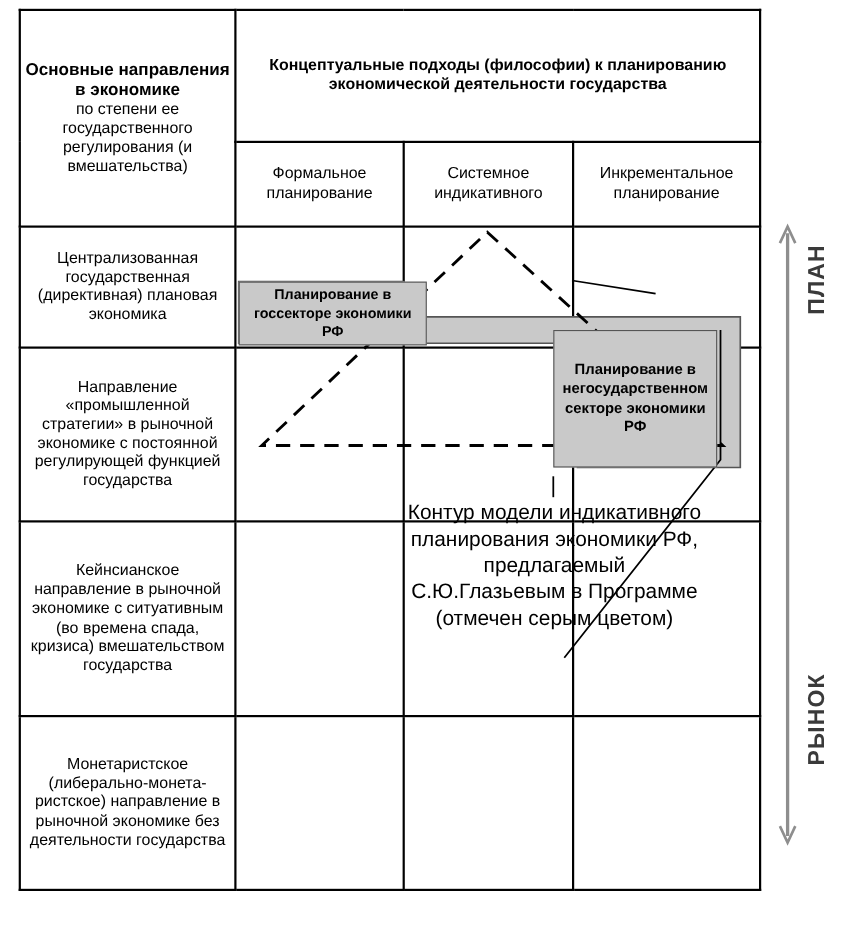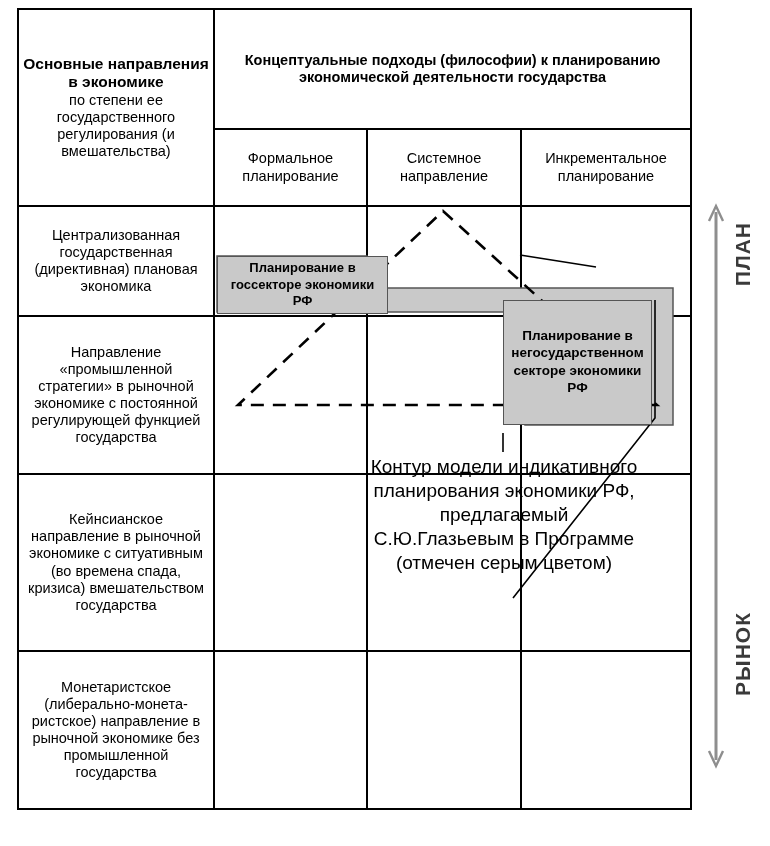--- a/index.html
+++ b/index.html
@@ -125,21 +125,21 @@
     <tbody>
       <tr>
         <td class="r1 hdr-dir" rowspan="2">
           <div style="font-weight:bold;font-size:15.5px;">Основные направления в экономике</div>
           <div style="font-size:14.5px;">по степени ее государственного регулирования (и вмешательства)</div>
         </td>
         <td class="r1 hdr-top" colspan="3">Концептуальные подходы (философии) к планированию экономической деятельности государства</td>
       </tr>
       <tr>
         <td class="r2 hdr-sub">Формальное планирование</td>
-        <td class="r2 hdr-sub">Системное направление</td>
+        <td class="r2 hdr-sub">Системное индикативного</td>
         <td class="r2 hdr-sub">Инкрементальное планирование</td>
       </tr>
 
       <tr>
         <td class="b1 rowlabel">Централизованная государственная (директивная) плановая экономика</td>
         <td class="b1"></td>
         <td class="b1"></td>
         <td class="b1"></td>
       </tr>
       <tr>
@@ -148,21 +148,21 @@
         <td class="b2"></td>
         <td class="b2"></td>
       </tr>
       <tr>
         <td class="b3 rowlabel">Кейнсианское направление в рыночной экономике с ситуативным (во времена спада, кризиса) вмешательством государства</td>
         <td class="b3"></td>
         <td class="b3"></td>
         <td class="b3"></td>
       </tr>
       <tr>
-        <td class="b4 rowlabel">Монетаристское (либерально-монета-ристское) направление в рыночной экономике без промышленной государства</td>
+        <td class="b4 rowlabel">Монетаристское (либерально-монета-ристское) направление в рыночной экономике без деятельности государства</td>
         <td class="b4"></td>
         <td class="b4"></td>
         <td class="b4"></td>
       </tr>
     </tbody>
   </table>
 
   <svg id="overlay" viewBox="0 0 770 846">
 
     <polygon points="217,256 367,256 367,288 673,288 673,425 525,425 525,312 217,312" fill="#c9c9c9" stroke="#555555" stroke-width="1.5"></polygon>

